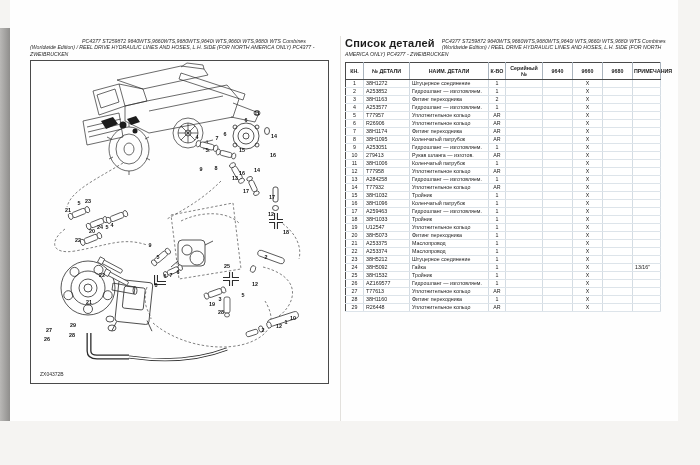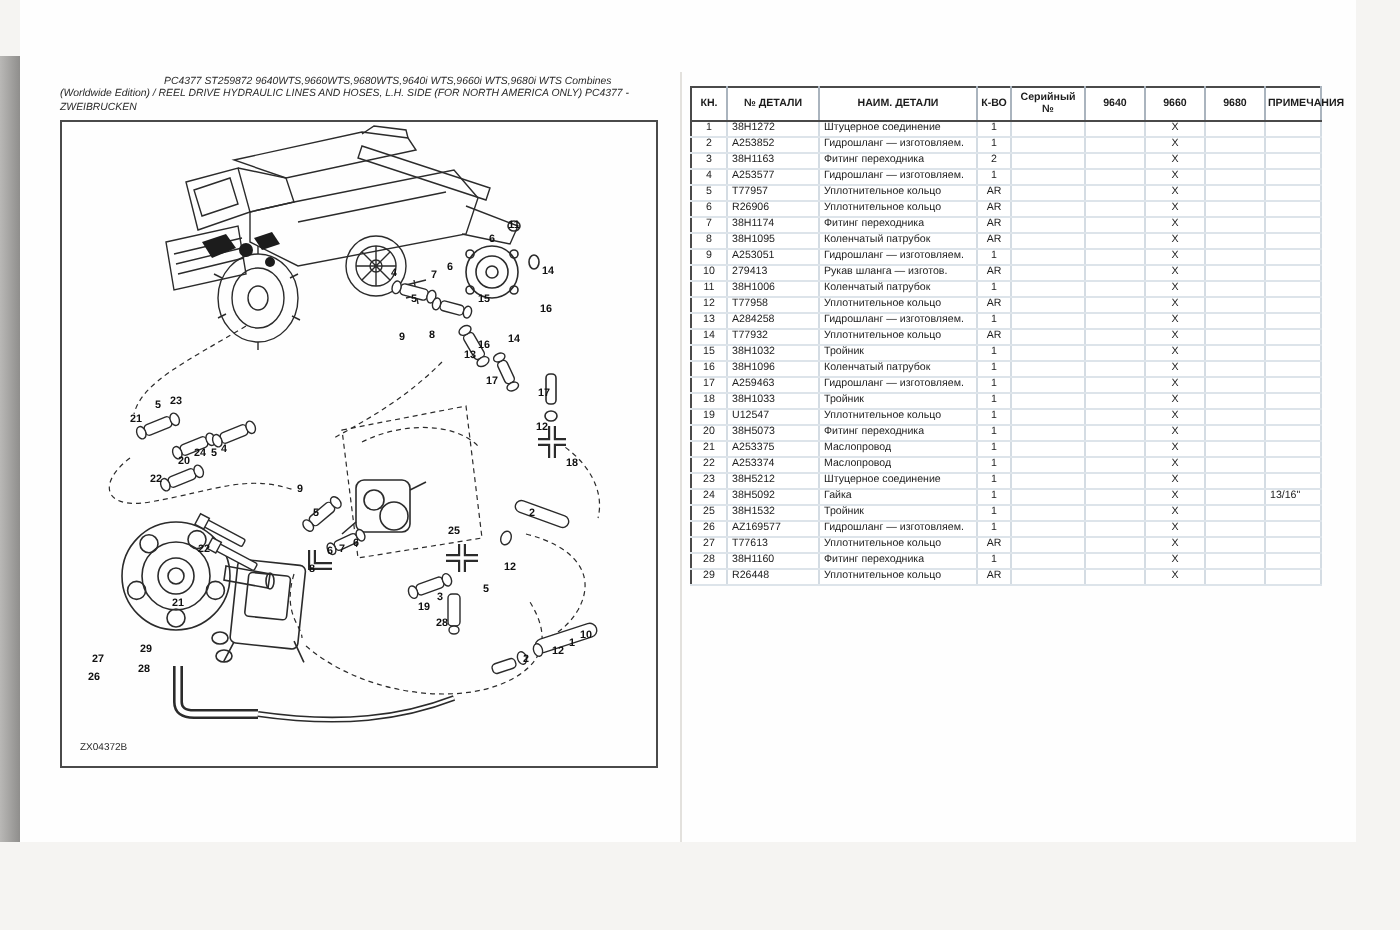--- a/index.html
+++ b/index.html
@@ -301,20 +301,24 @@
           <span class="callout" style="left: 262px; top: 257px;">10</span>
           <span class="callout" style="left: 255px; top: 261px;">1</span>
           <span class="callout" style="left: 248px; top: 265px;">12</span>
           <span class="callout" style="left: 232px; top: 269px;">2</span>
         </div>
       <div class="figure-label">ZX04372B</div>
     </div>
   </div>
 
   <div class="page-right">
+    <div class="rp-head">
+      <span class="rp-title">Список деталей</span>
+      <p class="rp-sub">PC4377 ST259872 9640WTS,9660WTS,9680WTS,9640i WTS,9660i WTS,9680i WTS Combines (Worldwide Edition) / REEL DRIVE HYDRAULIC LINES AND HOSES, L.H. SIDE (FOR NORTH AMERICA ONLY) PC4377 - ZWEIBRUCKEN</p>
+    </div>
     <table class="parts">
       <thead id="parts-thead">
           <tr>
             <th>КН.</th>
             <th>№ ДЕТАЛИ</th>
             <th>НАИМ. ДЕТАЛИ</th>
             <th>К-ВО</th>
             <th>Серийный №</th>
             <th>9640</th>
             <th>9660</th>

